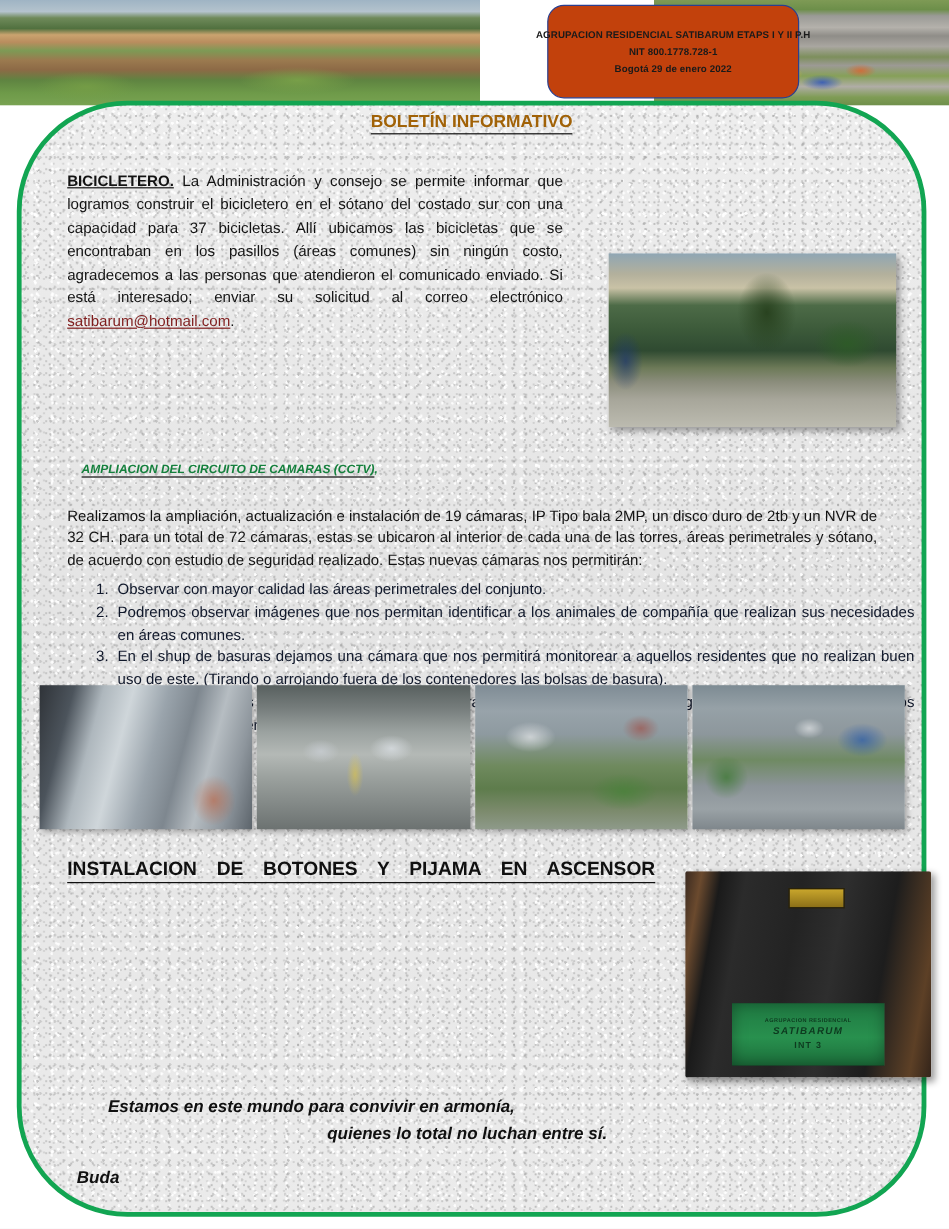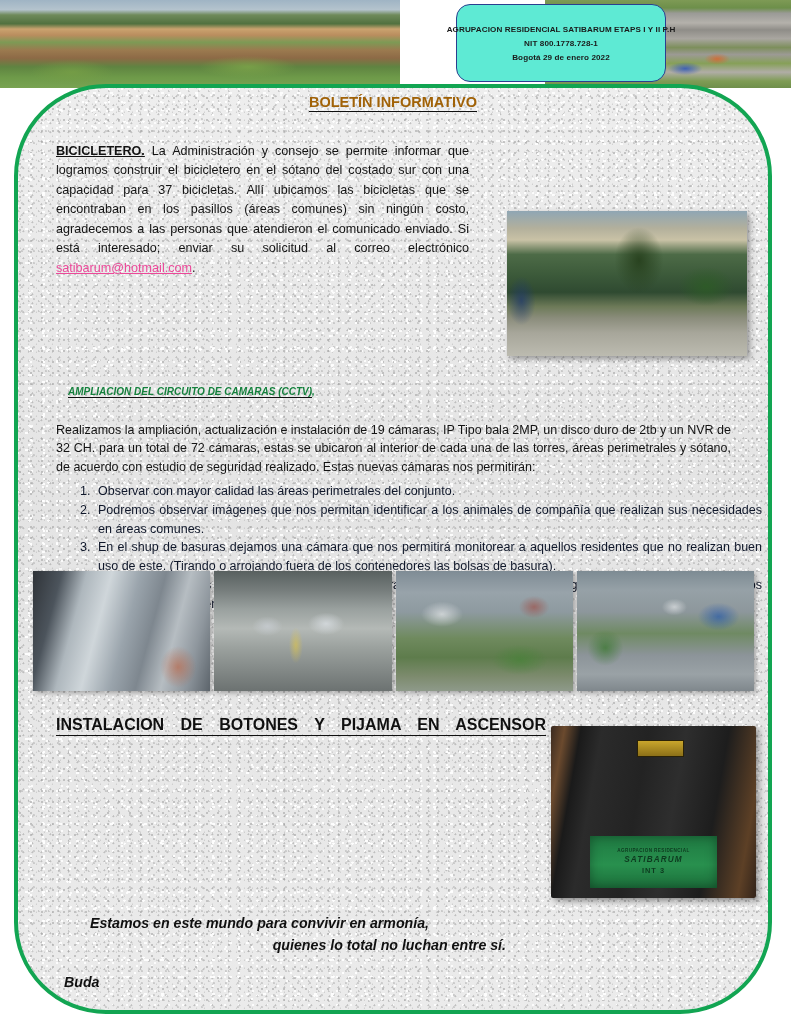--- a/index.html
+++ b/index.html
@@ -57,21 +57,21 @@
         #9a9a96 15%, #b4b1ab 26%,
         #8f8d88 34%, #a9a6a0 44%,
         #7d8f5c 54%, #9c9a94 62%,
         #86a058 72%, #b0ada6 82%,
         #7f9c55 92%, #6f8f4b 100%);
   }
   .header-box {
     position: absolute;
     left: 456px; top: 4px;
     width: 210px; height: 78px;
-    background: #5eead4;
+    background: #c2410c;
     border: 1.5px solid #2b3f8f;
     border-radius: 14px;
     box-sizing: border-box;
     display: flex;
     flex-direction: column;
     align-items: center;
     justify-content: center;
     padding-top: 2px;
   }
   .header-box .hline {
@@ -151,21 +151,21 @@
     line-height: 1.555;
     color: #131313;
     text-align: justify;
     text-justify: inter-word;
   }
   .p-bici .lead {
     font-weight: bold;
     text-decoration: underline;
   }
   .mail-link {
-    color: #ec4899;
+    color: #7f1d1d;
     text-decoration: underline;
   }
 
   .photo-bici {
     position: absolute;
     left: 491px; top: 125px;
     width: 240px; height: 145px;
     box-shadow: 3px 3px 6px rgba(0,0,0,.35);
     overflow: hidden;
   }
@@ -294,21 +294,21 @@
     left: 40px; top: 652px;
     width: 448px;
     font-size: 12.6px;
     line-height: 1.5;
     color: #131313;
     text-align: justify;
   }
 
   .photo-ascensor {
     position: absolute;
-    left: 535px; top: 640px;
+    left: 555px; top: 640px;
     width: 205px; height: 172px;
     box-shadow: 3px 3px 6px rgba(0,0,0,.4);
     overflow: hidden;
     border-radius: 2px;
   }
   .ph-elevator {
     width: 100%; height: 100%;
     position: relative;
     background: linear-gradient(100deg,
       #3a2a20 0%, #6b4a2e 6%,

